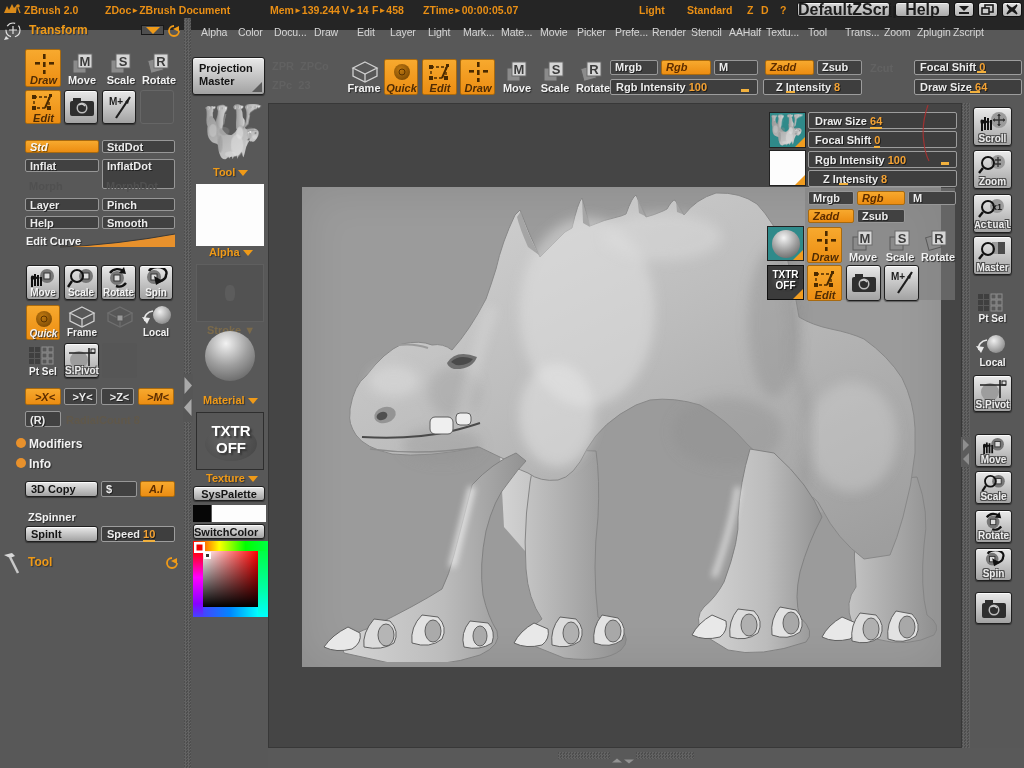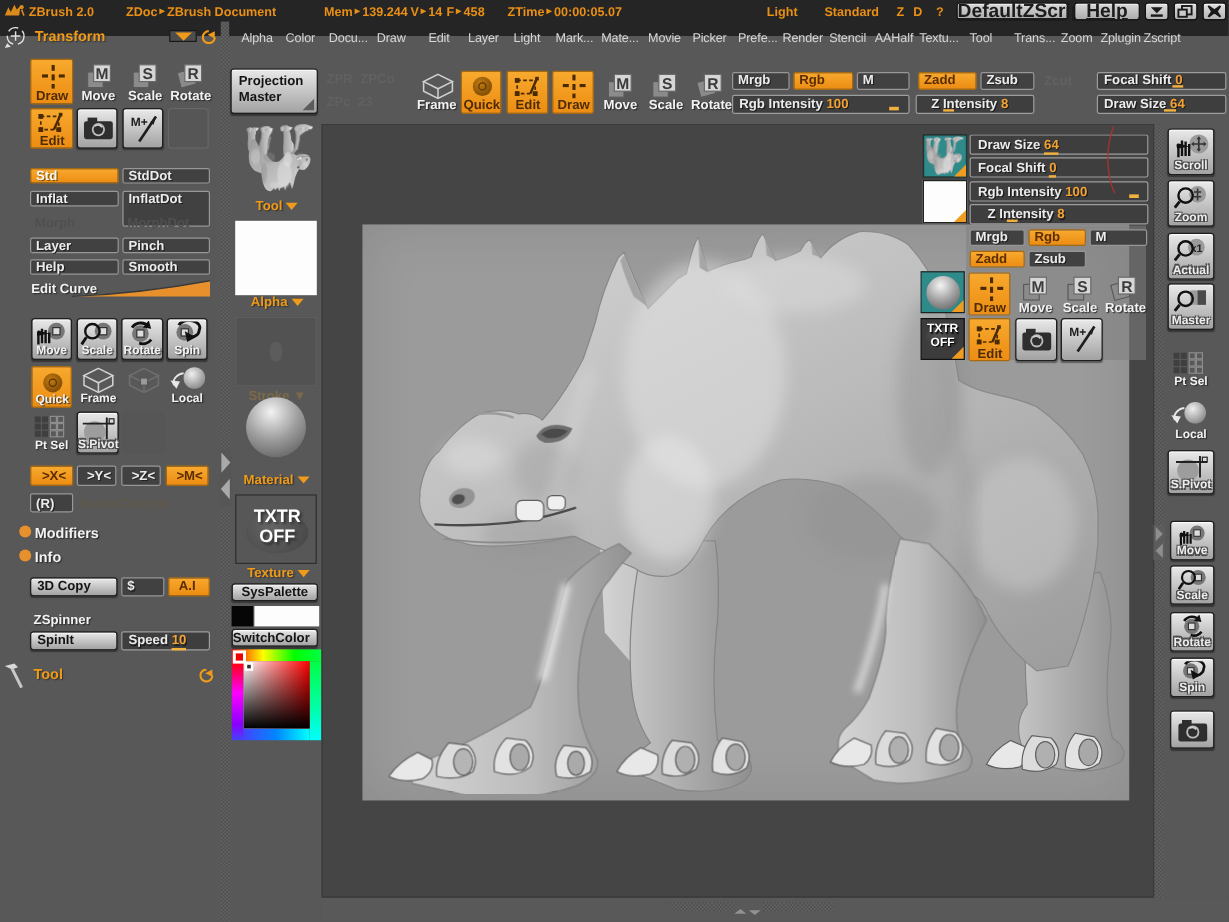--- a/index.html
+++ b/index.html
@@ -21,21 +21,21 @@
 
 #menubar { position:absolute; left:190px; top:18px; width:834px; height:29px; color:#d6d6d6;
   font-size:10.5px; letter-spacing:-0.1px; }
 .mi { position:absolute; top:8px; }
 
 .bdark { position:absolute; background:#414141; border:1px solid #979797; border-radius:2px;
   color:#ececec; font-weight:bold; font-size:11px; line-height:12px; padding-left:4px;
   text-shadow:1px 1px 0 #222; }
 .borange { position:absolute; background:linear-gradient(#f7a92e,#ec8d12); border:1px solid #a86a10;
   border-radius:2px; color:#5c2d00; font-weight:bold; font-size:11px; line-height:12px;
-  padding-left:4px; }
+  padding-left:4px;font-style:italic; }
 .blight { position:absolute; background:linear-gradient(#e9e9e9,#a2a2a2); border:1px solid #1f1f1f;
   border-radius:3px; color:#141414; font-weight:bold; font-size:11px;
   box-shadow:inset 0 1px 0 #fbfbfb, 0 1px 1px rgba(0,0,0,.4); }
 .slider { position:absolute; background:#3e3e3e; border:1px solid #9d9d9d; border-radius:2px;
   color:#ececec; font-weight:bold; font-size:11px; text-shadow:1px 1px 0 #1d1d1d; }
 .slider .v { color:#f4a233; }
 .cap { position:absolute; color:#f2f2f2; font-weight:bold; font-size:11px;
   text-shadow:1px 1px 1px #2a2a2a; text-align:center; }
 .capd { position:absolute; color:#4f2c05; font-weight:bold; font-size:11px; text-align:center; }
 .bcap { position:absolute; font-size:10px; font-weight:bold; color:#ededed; text-align:center;
@@ -666,21 +666,21 @@
       <div class="bcap" style="left:0;top:25px;width:37px;">Zoom</div>
     </div>
 
     <div class="blight" style="left:973px;top:194px;width:39px;height:39px;">
       <svg class="abs" style="left:4px;top:3px" width="30" height="22" viewBox="0 0 30 22">
         <circle cx="19" cy="8" r="7" fill="#9b9b9b"></circle>
         <text x="19" y="12" font-size="9" font-weight="bold" fill="#222" text-anchor="middle" font-family="Liberation Sans">x1</text>
         <circle cx="10" cy="9" r="6" fill="none" stroke="#111" stroke-width="2"></circle>
         <path d="M5 14 L1 19" stroke="#111" stroke-width="2.4"></path>
       </svg>
-      <div class="bcap" style="left:0;top:25px;width:37px;">Actual</div>
+      <div class="bcap" style="left:0;top:25px;width:37px;font-family:Liberation Mono, monospace;">Actual</div>
     </div>
 
     <div class="blight" style="left:973px;top:236px;width:39px;height:39px;">
       <svg class="abs" style="left:4px;top:3px" width="30" height="22" viewBox="0 0 30 22">
         <rect x="14" y="2" width="13" height="12" fill="#9b9b9b"></rect>
         <rect x="20" y="2" width="7" height="12" fill="#4a4a4a"></rect>
         <circle cx="10" cy="9" r="6" fill="none" stroke="#111" stroke-width="2"></circle>
         <path d="M5 14 L1 19" stroke="#111" stroke-width="2.4"></path>
       </svg>
       <div class="bcap" style="left:0;top:25px;width:37px;">Master</div>

